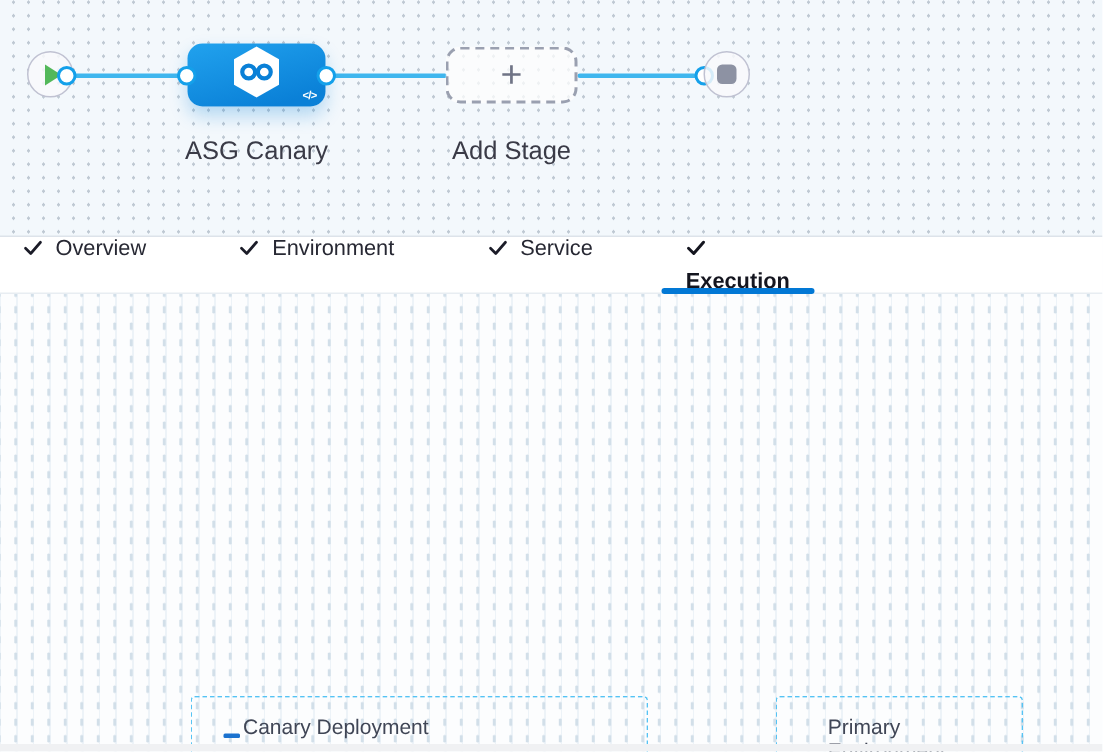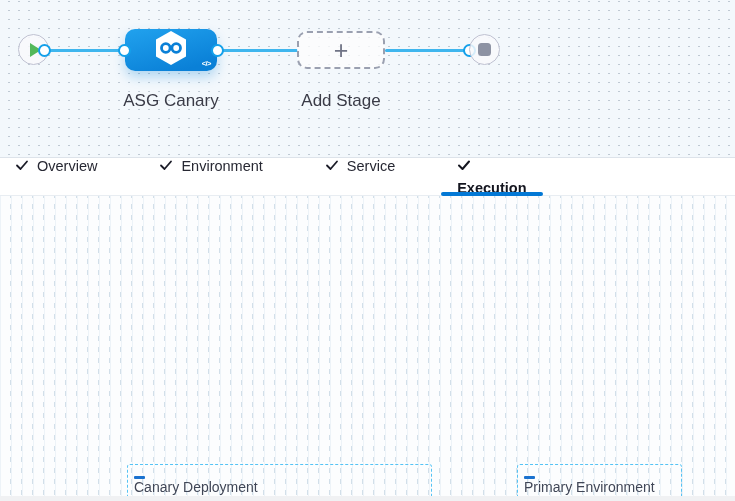--- a/index.html
+++ b/index.html
@@ -53,21 +53,21 @@
     position:relative; width:735px; height:305px;
     background-color:#fcfdfe;
     background-image:
       radial-gradient(ellipse 1px 2.6px, #d2dfe9 99%, transparent 100%),
       repeating-linear-gradient(90deg, #edf3f8 0 1px, transparent 1px 11px);
     background-size:11px 11px, 735px 100%;
     background-position:5px 5px, 0 0;
   }
   .group-box{ position:absolute; top:268px; height:186px;
     border:1px dashed #55c3f4; border-radius:3px; }
-  .group-head{ position:absolute; top:11px; left:6px; display:flex; align-items:flex-start;flex-direction:column; }
+  .group-head{ position:absolute; top:11px; left:21px; display:flex; align-items:flex-end; }
   .collapse-dash{ width:11px; height:3px; background:#1b72cf; border-radius:1px; margin-right:2px; }
   .group-title{ font-size:14px; color:#404656; }
 
   .hscroll{ position:absolute; left:0; bottom:0; width:735px; height:5px;
     background:#f0f1f3; }
 </style>
 </head>
 <body>
 
 <div class="canvas-top">

